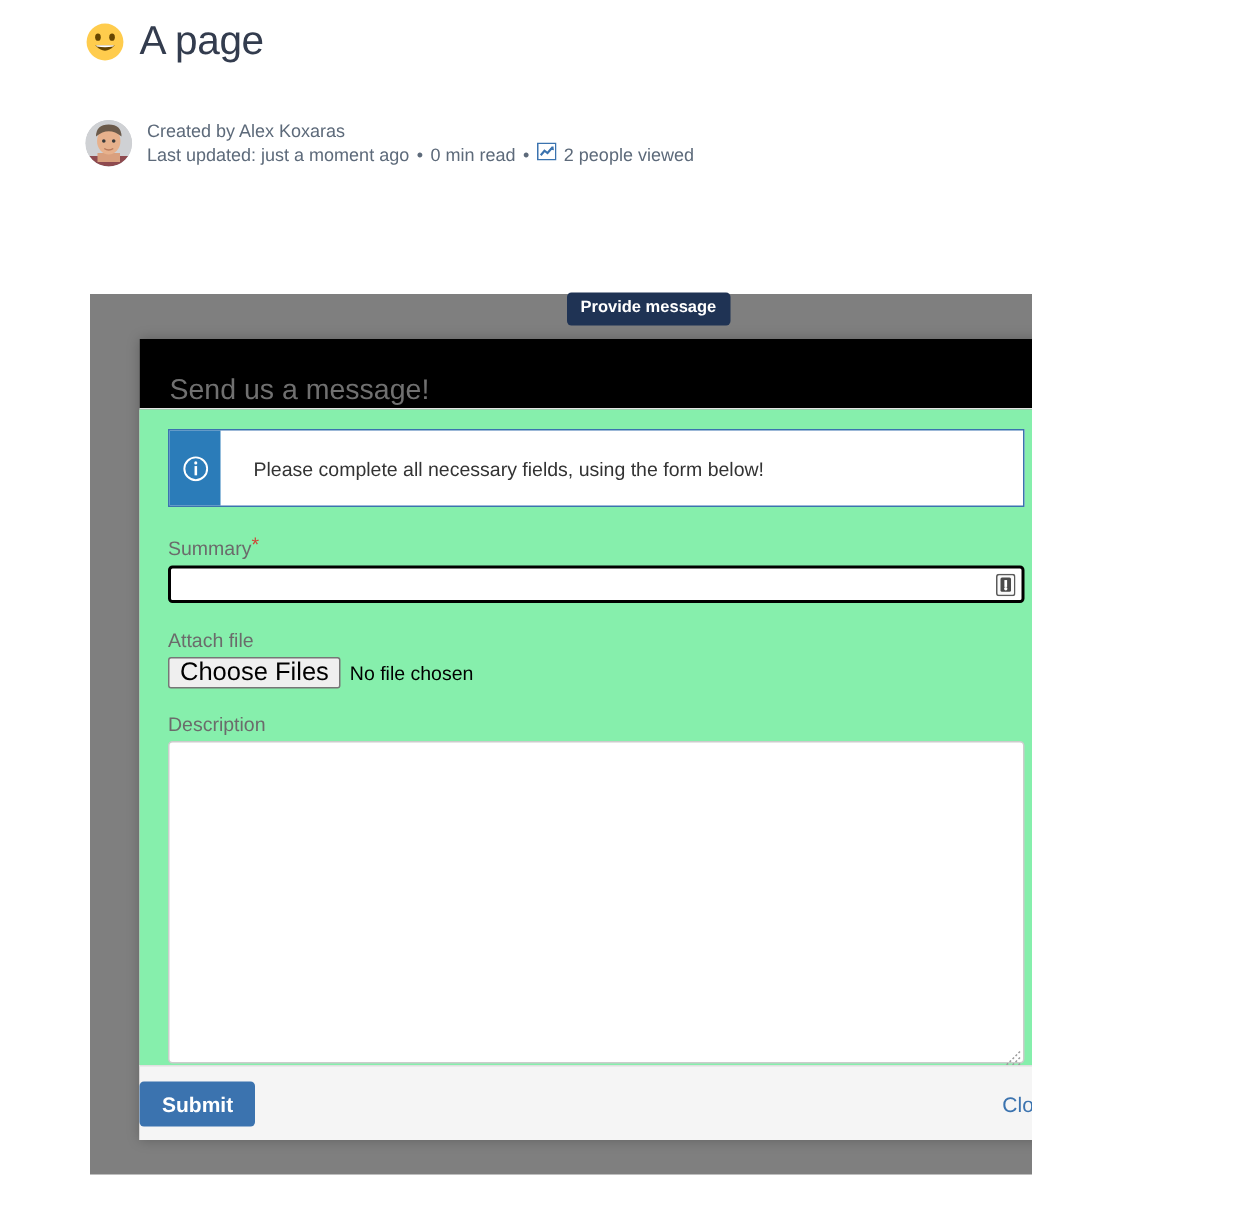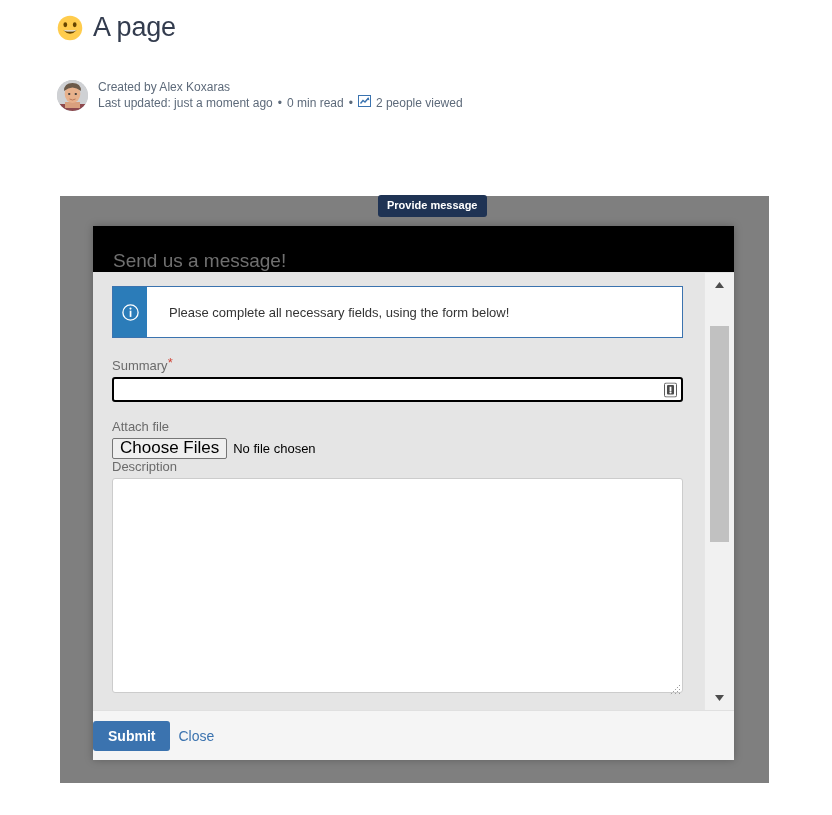--- a/index.html
+++ b/index.html
@@ -4,21 +4,21 @@
 <style>
   html, body {
     margin: 0;
     padding: 0;
     background: #ffffff;
     width: 832px;
     height: 815px;
     font-family: "Liberation Sans", sans-serif;
     -webkit-font-smoothing: antialiased;
   }
-  #root { position: relative; width: 832px; height: 815px; overflow: hidden; background:#fff; }
+  #root { position: relative; width: 688px; height: 815px; overflow: hidden; background:#fff; }
 
   
   .page-header { position: absolute; left: 57px; top: 12px; width: 700px; }
   .page-title-row { display: flex; align-items: center; gap: 10px; }
   .title-emoji { font-size: 25px; line-height: 1; display:inline-block; }
   .emoji-svg { display:block; }
   .page-title {
     font-size: 27px;
     color: #333c4e;
     font-weight: 400;
@@ -75,21 +75,21 @@
     border-bottom: 1px solid #e4e4e4;
     display:flex; align-items:flex-end;
     padding: 0 20px;
   }
   .dialog-title { font-size: 19px; color: #707070; font-weight: 400; }
 
   .dialog-body {
     flex: 1 1 auto;
     position: relative;
     overflow: hidden;
-    background: #e5e5e5;
+    background: #86efac;
   }
   .scroll-area {
     position:absolute;
     left:0; top:0; right: 29px; bottom: 0;
     overflow: hidden;
     padding: 0;
   }
   .scroll-inner { padding: 13px 22px 0 19px; }
 
   
@@ -135,21 +135,21 @@
     font-family: "Liberation Sans", sans-serif;
   }
   .pw-icon {
     position:absolute;
     right: 6px; top: 50%;
     transform: translateY(-50%);
     width: 13px; height: 15px;
     display:flex; align-items:center; justify-content:center;
   }
 
-  .attach-row { }
+  .attach-row { margin-bottom: 16px; }
   .file-row { display:flex; align-items:center; gap: 6px; }
   .choose-files-btn {
     font-family: "Liberation Sans", sans-serif;
     font-size: 17px;
     padding: 1px 7px 2px 7px;
     border: 1px solid #767676;
     border-radius: 2px;
     background: #efefef;
     color: #000;
     line-height: 16px;
@@ -193,23 +193,23 @@
   .sb-thumb {
     position:absolute; left: 5px; width: 19px;
     top: 53px; height: 216px;
     background: #c1c1c1;
   }
 
   .dialog-footer {
     flex: 0 0 49px;
     background: #f5f5f5;
     border-top: 1px solid #e0e0e0;
-    display:flex; align-items:center; justify-content:flex-start;
+    display:flex; align-items:center; justify-content:space-between;
     padding-right: 30px;
-    gap: 8px;
+    gap: 20px;
   }
   .submit-btn {
     background: #3b73af;
     color: #ffffff;
     border: none;
     border-radius: 3px;
     font-size: 14px;
     font-weight: bold;
     padding: 7px 15px;
     font-family: "Liberation Sans", sans-serif;

